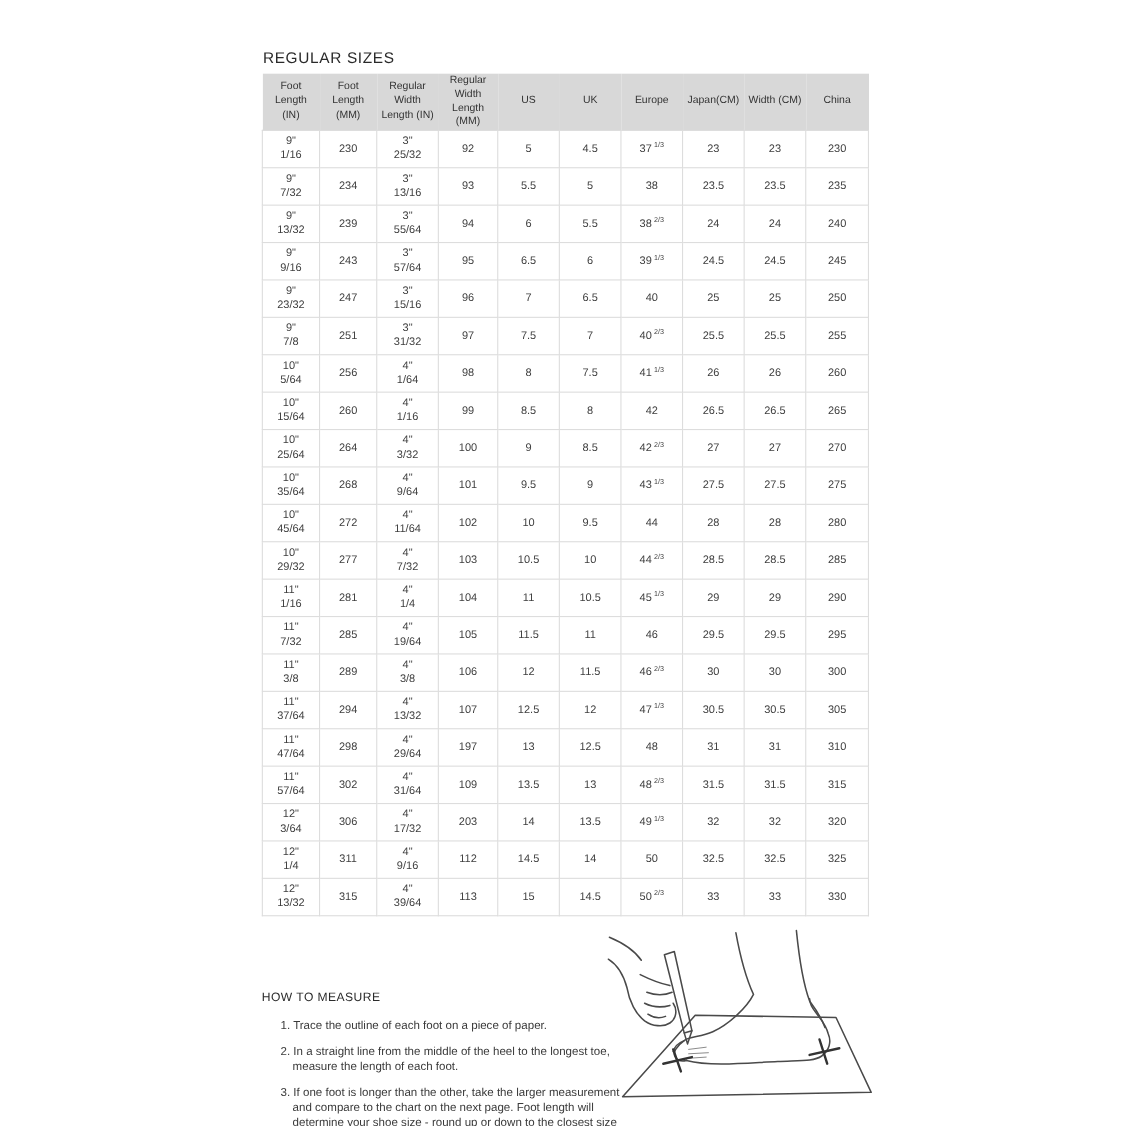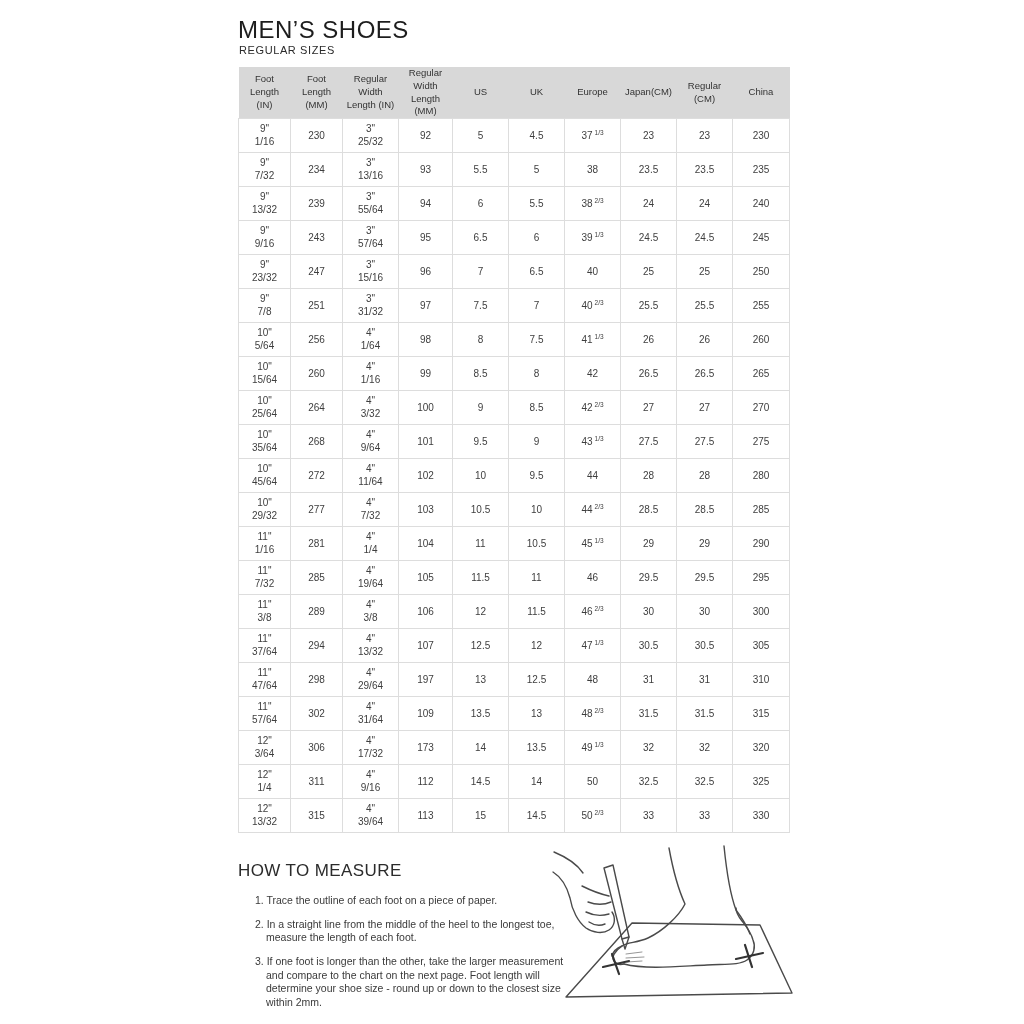--- a/index.html
+++ b/index.html
@@ -9,21 +9,21 @@
     font-family:"Liberation Sans", sans-serif;
     color:#3e3e3e;
     -webkit-font-smoothing:antialiased;
   }
   .page-title {
     position:absolute; left:238px; top:16px;
     font-size:24px; letter-spacing:0.5px; color:#1d1d1d; font-weight:400;
   }
   .page-subtitle {
     position:absolute; left:239px; top:44px;
-    font-size:11px; letter-spacing:0.6px; color:#2a2a2a; font-weight:400;text-align:center;
+    font-size:14px; letter-spacing:0.6px; color:#2a2a2a; font-weight:400;text-align:center;
   }
   .size-table-wrap { position:absolute; left:238px; top:67px; width:551px; }
   table.size-table {
     border-collapse:collapse; table-layout:fixed; width:551px;
   }
   table.size-table thead th {
     background:#d8d8d8; height:47px; padding:0 2px;
     font-size:9.5px; font-weight:400; color:#333333;
     text-align:center; vertical-align:middle; line-height:1.35;
     border:none;
@@ -35,34 +35,33 @@
     text-align:center; vertical-align:middle; line-height:1.3;
     background:#ffffff;
   }
   td .stack2 { display:block; line-height:1.25; }
   .sup { font-size:6.5px; vertical-align:4px; margin-left:2px; }
   .howto {
     position:absolute; left:238px; top:860px; width:330px;
     font-size:10.5px; color:#3a3a3a; line-height:1.3;
   }
   .howto-heading {
-    font-size:17px; letter-spacing:0.4px; color:#2b2b2b; margin-bottom:12px;
+    font-size:11px; letter-spacing:0.4px; color:#2b2b2b; margin-bottom:12px;margin-top:40px;
   }
   .howto-intro { margin-bottom:11px; }
   .howto-step { margin-bottom:10px; padding-left:11px; text-indent:-11px;margin-left:17px; }
   .illustration {
     position:absolute; left:552px; top:842px; width:255px; height:180px;
   }
 </style>
 </head>
 <body>
 
 <div class="sheet">
 
-  <div class="page-title">MEN’S SHOES</div>
   <div class="page-subtitle">REGULAR SIZES</div>
 
   <div class="size-table-wrap">
     <table class="size-table">
       <colgroup>
         <col style="width:52px">
           <col style="width:52px">
           <col style="width:56px">
           <col style="width:54px">
         <col style="width:56px">
@@ -96,21 +95,21 @@
             <th>
               <div>UK</div>
             </th>
             <th>
               <div>Europe</div>
             </th>
             <th>
               <div>Japan(CM)</div>
             </th>
             <th>
-              <div>Regular (CM)</div>
+              <div>Width (CM)</div>
             </th>
             <th>
               <div>China</div>
             </th>
           </tr>
       </thead>
       <tbody id="table-body">
           <tr>
             <td>
               <span class="stack2">9"</span>
@@ -438,21 +437,21 @@
           <tr>
             <td>
               <span class="stack2">12"</span>
               <span class="stack2">3/64</span>
             </td>
             <td>306</td>
             <td>
               <span class="stack2">4"</span>
               <span class="stack2">17/32</span>
             </td>
-            <td>173</td>
+            <td>203</td>
             <td>14</td>
             <td>13.5</td>
             <td><span>49</span><span class="sup">1/3</span></td>
             <td>32</td>
             <td>32</td>
             <td>320</td>
           </tr>
           <tr>
             <td>
               <span class="stack2">12"</span>

